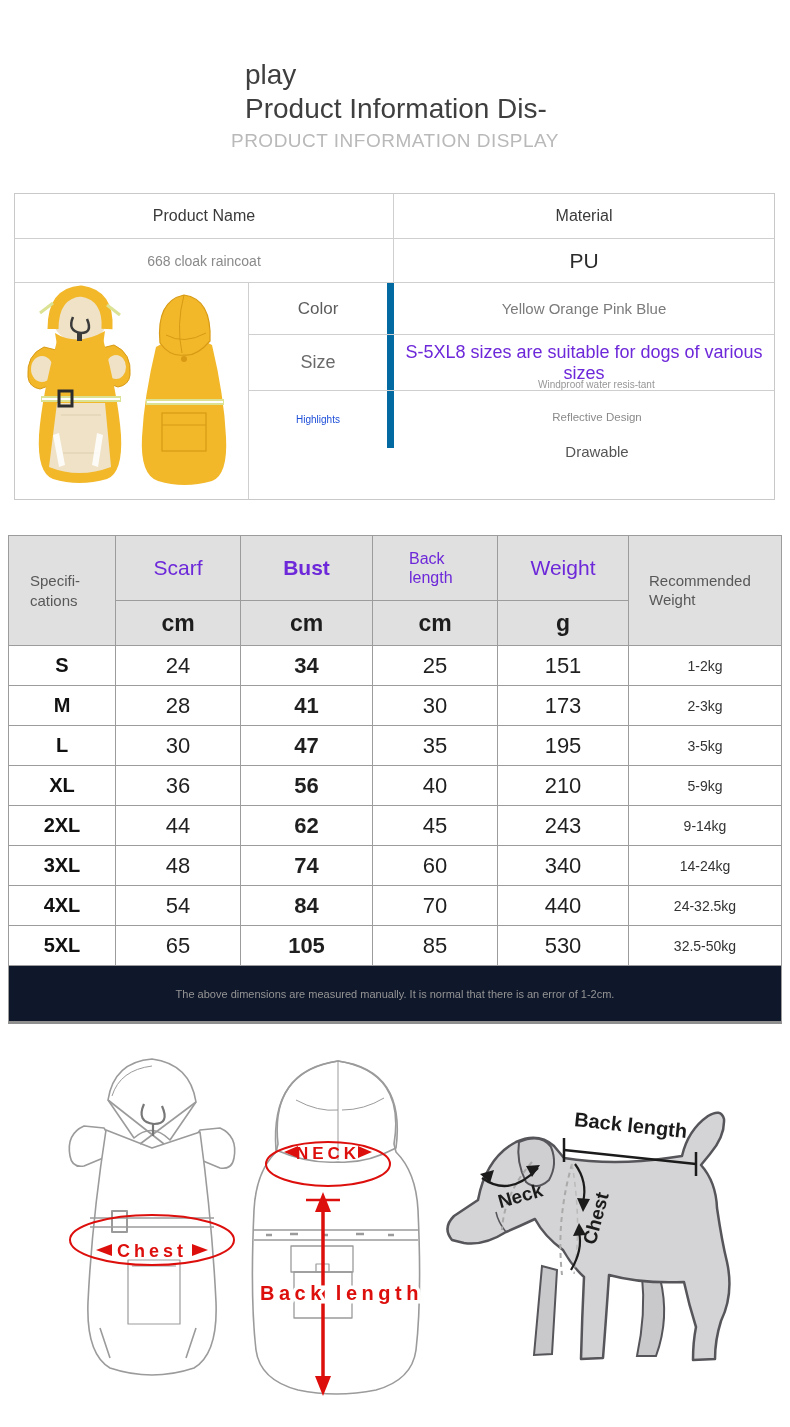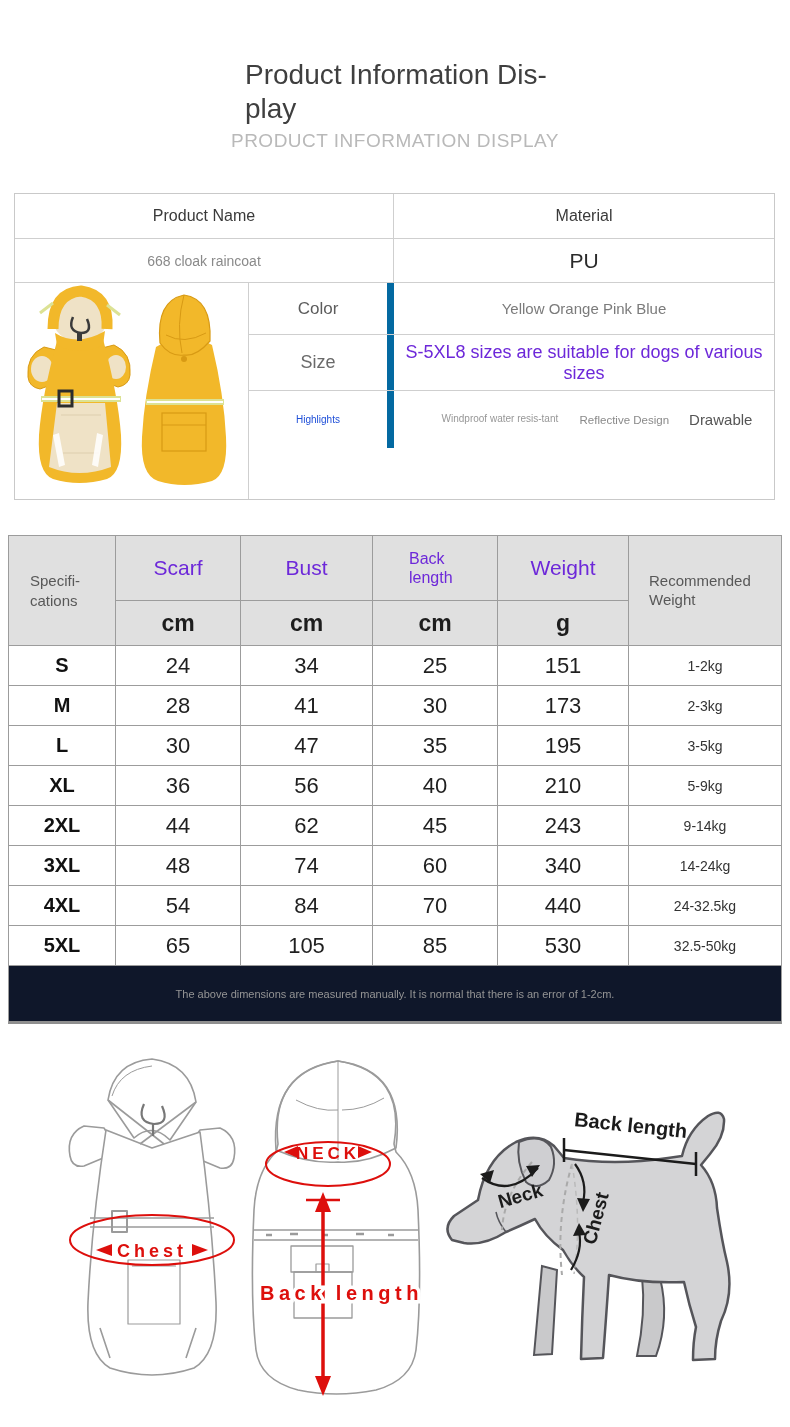--- a/index.html
+++ b/index.html
@@ -28,32 +28,32 @@
   .img-cell { width:234px; border-right:1px solid #cfcfcf; display:flex; align-items:center; justify-content:center; }
   .attr-rows { flex:1; display:flex; flex-direction:column; }
   .attr-row { display:flex; border-bottom:1px solid #cfcfcf; }
   .attr-row:last-child { border-bottom:none; }
   .attr-label { width:145px; border-right:7px solid #0369a1; display:flex; align-items:center; justify-content:center; }
   .attr-value { flex:1; display:flex; align-items:center; justify-content:center; text-align:center; }
   .lab-color { font-size:17px; color:#5c5c5c; } .val-color { font-size:15px; color:#7b7b7b; }
   .lab-size  { font-size:18px; color:#6a6a6a; } .val-size  { font-size:18px; color:#6d28d9; }
   .lab-item  { font-size:16px; color:#5c5c5c; } .val-item  { font-size:21px; color:#333; }
   .lab-hl    { font-size:10px; color:#1d4ed8; }
-  .val-hl { gap:20px; padding-left:26px; }
+  .val-hl { gap:20px; padding-left:26px;flex-direction:column; }
   .hl1 { font-size:10px; color:#979797; width:118px; text-align:left; line-height:1.25; }
   .hl2 { font-size:11.5px; color:#8a8a8a; }
   .hl3 { font-size:15px; color:#555; }
 
   
   .size-table { position:absolute; left:8px; top:535px; width:774px;
                 border:1px solid #9c9c9c; border-bottom:3px solid #8f8f8f; background:#fff; }
   .sz-head { display:flex; background:#e0e0e0; }
   .sz-cell { display:flex; align-items:center; justify-content:center; text-align:center;
              border-right:1px solid #9c9c9c; border-bottom:1px solid #9c9c9c; }
-  .w1{width:107px;} .w2{width:125px;} .w3{width:132px;} .w4{width:125px;} .w5{width:131px;} .w6{flex:1; border-right:none;}
+  .w1{width:107px;} .w2{width:125px;} .w3{width:132px;font-weight:bold;} .w4{width:125px;} .w5{width:131px;} .w6{flex:1; border-right:none;}
   .spec-cell { height:110px; font-size:15px; color:#585858; }
   .spec-cell span { display:inline-block; width:64px; text-align:left; line-height:1.3; }
   .rec-cell  { height:110px; font-size:15px; color:#585858; }
   .rec-cell span { display:inline-block; width:112px; text-align:left; line-height:1.25; }
   .head-mid { display:flex; flex-direction:column; }
   .head-mid-row { display:flex; }
   .h-top { height:65px; font-size:21px; color:#6d28d9; }
   .h-top.small { font-size:16px; }
   .h-top.small span { display:inline-block; width:52px; text-align:left; line-height:1.2; }
   .h-unit { height:45px; font-size:23px; font-weight:bold; color:#1d1d1d; }
@@ -71,22 +71,22 @@
   .d-back  { left:246px; top:1048px; }
   .d-dog   { left:422px; top:1070px; }
   svg text { font-family:"Liberation Sans", sans-serif; }
 </style>
 </head>
 <body>
 
 <div class="page">
 
   <div class="title">
+    <div>play</div>
     <div>Product Information Dis-</div>
-    <div>play</div>
   </div>
   <div class="subtitle">PRODUCT INFORMATION DISPLAY</div>
 
   <div class="info-table">
     <div class="it-row r1">
       <div class="it-cell c-left t-head">Product Name</div>
       <div class="it-cell c-right t-head">Material</div>
     </div>
     <div class="it-row r2">
       <div class="it-cell c-left t-sub">668 cloak raincoat</div>

